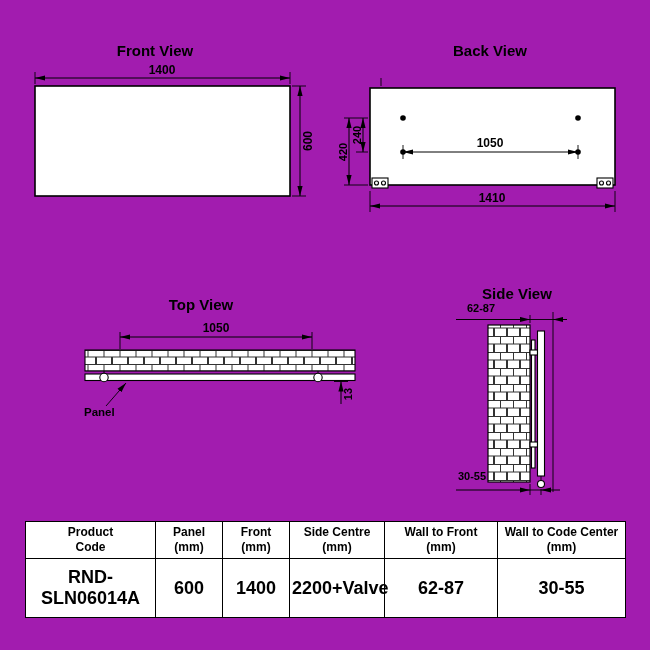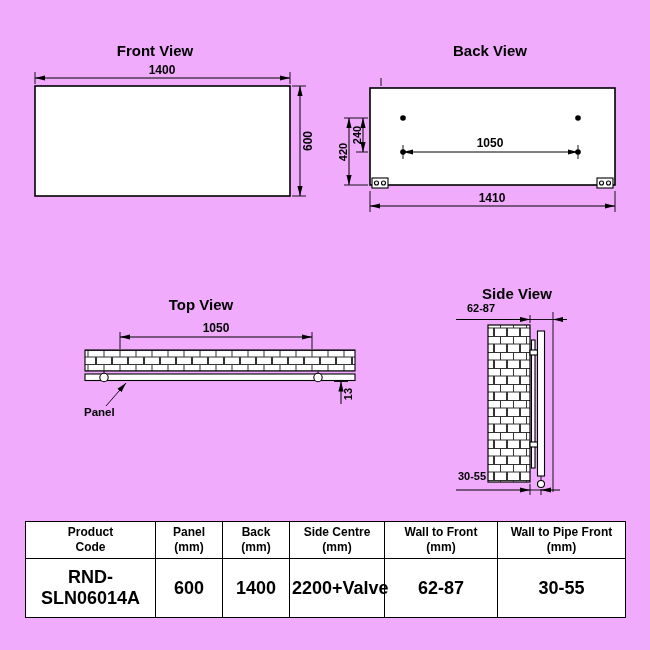--- a/index.html
+++ b/index.html
@@ -1,16 +1,16 @@
 <!DOCTYPE html>
 <html><head>
 <meta charset="utf-8">
 <style>
   html,body{margin:0;padding:0;background:#fff;}
-  .page{position:relative;width:650px;height:650px;background:#f0abfc;font-family:"Liberation Sans",sans-serif;overflow:hidden;}
+  .page{position:relative;width:650px;height:650px;background:#a21caf;font-family:"Liberation Sans",sans-serif;overflow:hidden;}
   svg.drawing{position:absolute;top:0;left:0;}
   svg .title{font-family:"Liberation Sans",sans-serif;font-size:15px;font-weight:700;fill:#000;text-anchor:middle;}
   svg .dimtext{font-family:"Liberation Sans",sans-serif;font-size:12px;font-weight:600;fill:#000;text-anchor:middle;}
   svg .dimtext-sm{font-family:"Liberation Sans",sans-serif;font-size:11px;font-weight:600;fill:#000;text-anchor:middle;}
   svg .lbl{font-family:"Liberation Sans",sans-serif;font-size:11.5px;font-weight:600;fill:#000;text-anchor:start;}
   svg .body{fill:#fff;stroke:#000;stroke-width:1.6;}
   svg .part{fill:#fff;stroke:#000;stroke-width:1.1;}
   svg .dim{stroke:#000;stroke-width:1;fill:none;}
   svg .thin{stroke:#000;stroke-width:0.9;fill:none;}
   .spec-table{position:absolute;left:25px;top:521px;width:600px;border-collapse:collapse;table-layout:fixed;background:#fff;}
@@ -128,27 +128,27 @@
     <col style="width:95px">
         <col style="width:113px">
         <col style="width:128px">
   </colgroup>
   <thead>
     <tr>
       <th>Product
 Code</th>
       <th>Panel
 (mm)</th>
-      <th>Back
+      <th>Front
 (mm)</th>
       <th>Side Centre
 (mm)</th>
       <th>Wall to Front
 (mm)</th>
-      <th>Wall to Pipe Front
+      <th>Wall to Code Center
 (mm)</th>
     </tr>
   </thead>
   <tbody>
     <tr>
       <td>RND-SLN06014A</td>
       <td>600</td>
       <td>1400</td>
       <td>2200+Valve</td>
       <td>62-87</td>

